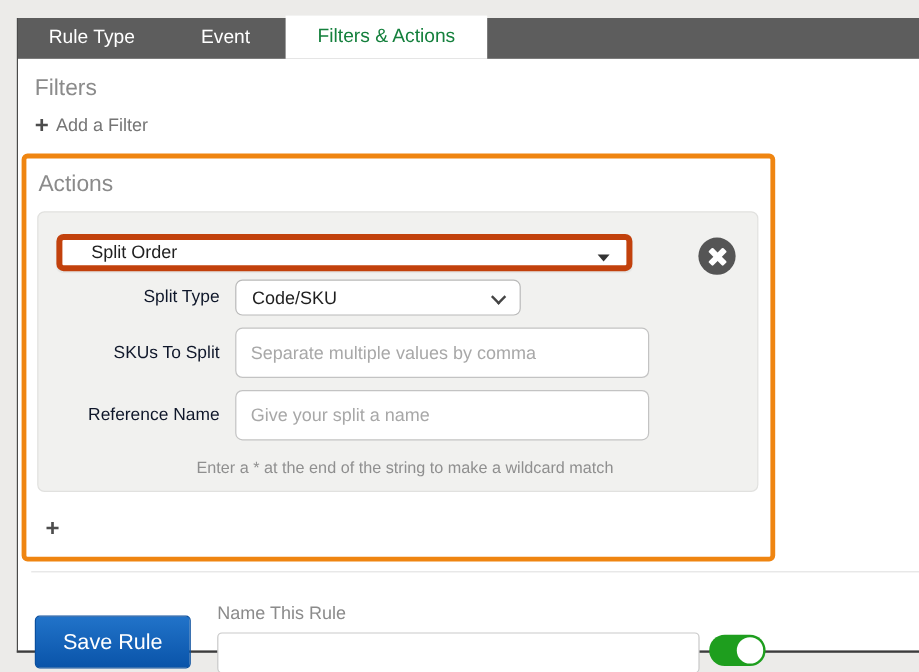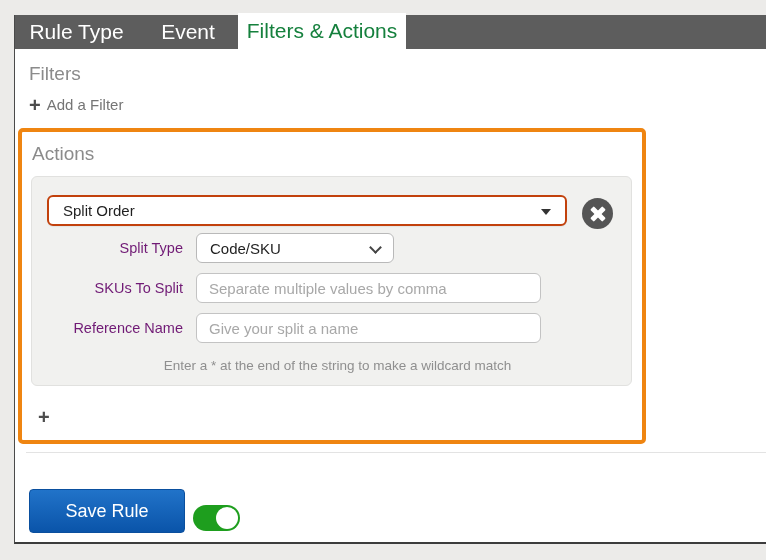--- a/index.html
+++ b/index.html
@@ -17,21 +17,21 @@
     background:#ffffff;
     border-left:1px solid #4a4a4a;
     border-bottom:2px solid #3c3c3c;
     box-sizing:border-box;
   }
 
   
   .tabbar { display:flex; height:34px; background:#5d5d5d; align-items:flex-start; overflow:visible; }
   .tab {
     height:34px; display:flex; align-items:center; justify-content:center;
-    color:#ffffff; font-size:21px; cursor:pointer; box-sizing:border-box;
+    color:#ffffff; font-size:16px; cursor:pointer; box-sizing:border-box;
   }
   .tab-rule  { width:123px; }
   .tab-event { width:100px; }
   .tab-active {
     width:168px; height:36px; margin-top:-2px;
     background:#ffffff; color:#15803d;
   }
 
   
   .section-heading { font-size:19px; color:#8b8b8b; }
@@ -56,23 +56,23 @@
     box-sizing:border-box;
     margin-top:11px; width:601px;
     background:#f1f1ef;
     border:1px solid #e1e1df;
     border-radius:6px;
     padding:18px 0 12px 15px;
     position:relative;
   }
 
   .action-type-select {
-    box-sizing:border-box; width:520px; height:31px;
-    background:#fff; border:2px solid #c2410c; border-radius:6px;
-    display:flex; align-items:center; padding:0 14px;
+    box-sizing:border-box; width:480px; height:31px;
+    background:#fff; border:5px solid #c2410c; border-radius:6px;
+    display:flex; align-items:center; padding:0 24px;
     font-size:15px; color:#1f1f1f; position:relative; cursor:pointer;
     box-shadow:0 1px 1px rgba(0,0,0,0.05);
   }
   .caret-down {
     position:absolute; right:14px; top:12px;
     width:0; height:0;
     border-left:5px solid transparent; border-right:5px solid transparent;
     border-top:6px solid #333;
   }
 
@@ -86,51 +86,51 @@
     content:""; position:absolute; left:50%; top:50%;
     width:17px; height:5px; background:#fff; border-radius:1px;
   }
   .x-icon::before { transform:translate(-50%,-50%) rotate(45deg); }
   .x-icon::after  { transform:translate(-50%,-50%) rotate(-45deg); }
 
   .form-row { display:flex; align-items:center; margin-top:10px; }
   .form-row.first { margin-top:7px; }
   .form-label {
     width:136px; text-align:right; margin-right:13px;
-    font-size:14.5px; color:#701a75;
+    font-size:14.5px; color:#0f172a;
   }
   .select-small {
-    box-sizing:border-box; width:198px; height:30px;
+    box-sizing:border-box; width:238px; height:30px;
     background:#fff; border:1px solid #b9b9b9; border-radius:6px;
     display:flex; align-items:center; padding:0 13px;
     font-size:15px; color:#1f1f1f; position:relative; cursor:pointer;
   }
   .chevron-down {
     position:absolute; right:13px; top:9px;
     width:7px; height:7px;
     border-right:2px solid #444; border-bottom:2px solid #444;
     transform:rotate(45deg);
   }
   .text-input {
-    box-sizing:border-box; width:345px; height:30px;
+    box-sizing:border-box; width:345px; height:42px;
     border:1px solid #c3c3c3; border-radius:6px;
     padding:0 12px; font-size:15px; color:#333;
     font-family:inherit; background:#fff; outline:none;
   }
   .text-input::placeholder { color:#a8a8a8; }
 
   .wildcard-hint { margin:15px 0 0 -3px; font-size:13.5px; color:#8f8f8f;text-align:center; }
 
   .add-action-link { margin:24px 0 16px 7px; }
 
   
   .divider { margin:8px 0 0 11px; width:741px; height:1px; background:#e3e3e3; }
   .footer-row { display:flex; align-items:flex-start; }
   .save-btn {
-    margin:36px 0 0 14px; width:156px; height:44px;
+    margin:36px 0 0 14px; width:130px; height:44px;
     border:1px solid #0a4f9e; border-radius:4px; box-sizing:border-box;
     background:linear-gradient(#2173c9,#0a54a9);
     color:#fff; font-size:18px;
     display:flex; align-items:center; justify-content:center;
     cursor:pointer;
   }
   .name-group { margin:26px 0 0 22px; }
   .name-label { font-size:15px; color:#8b8b8b; }
   .name-input {
     margin-top:7px; box-sizing:border-box;
@@ -203,19 +203,23 @@
     <div class="add-link add-action-link">
       <span class="plus-icon">+</span>
     </div>
   </div>
 
   <div class="divider"></div>
 
   <div class="footer-row">
     <div class="save-btn">Save Rule</div>
 
+    <div class="name-group">
+      <div class="name-label">Name This Rule</div>
+      <input class="name-input" type="text" value="" style="">
+    </div>
 
     <div class="toggle">
       <span class="toggle-knob"></span>
     </div>
   </div>
 
 </div>
 
 </body></html>

